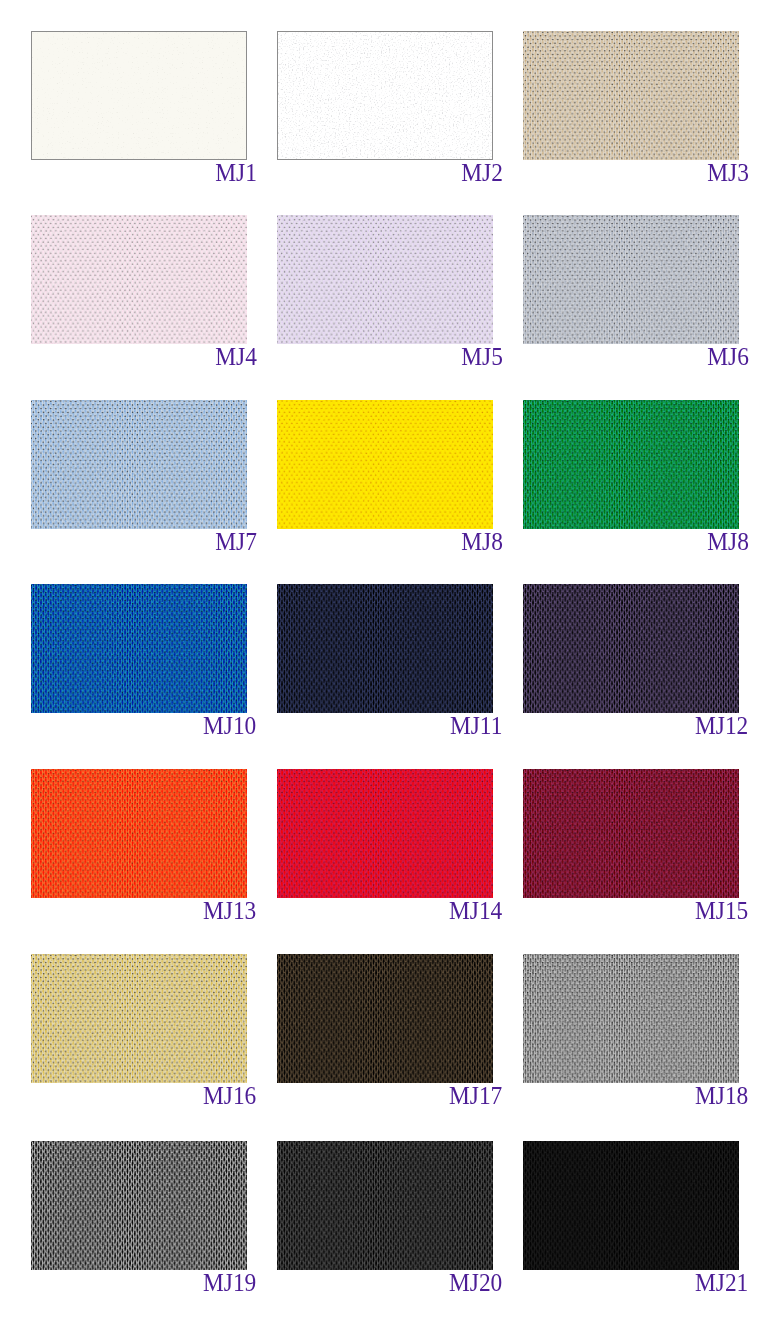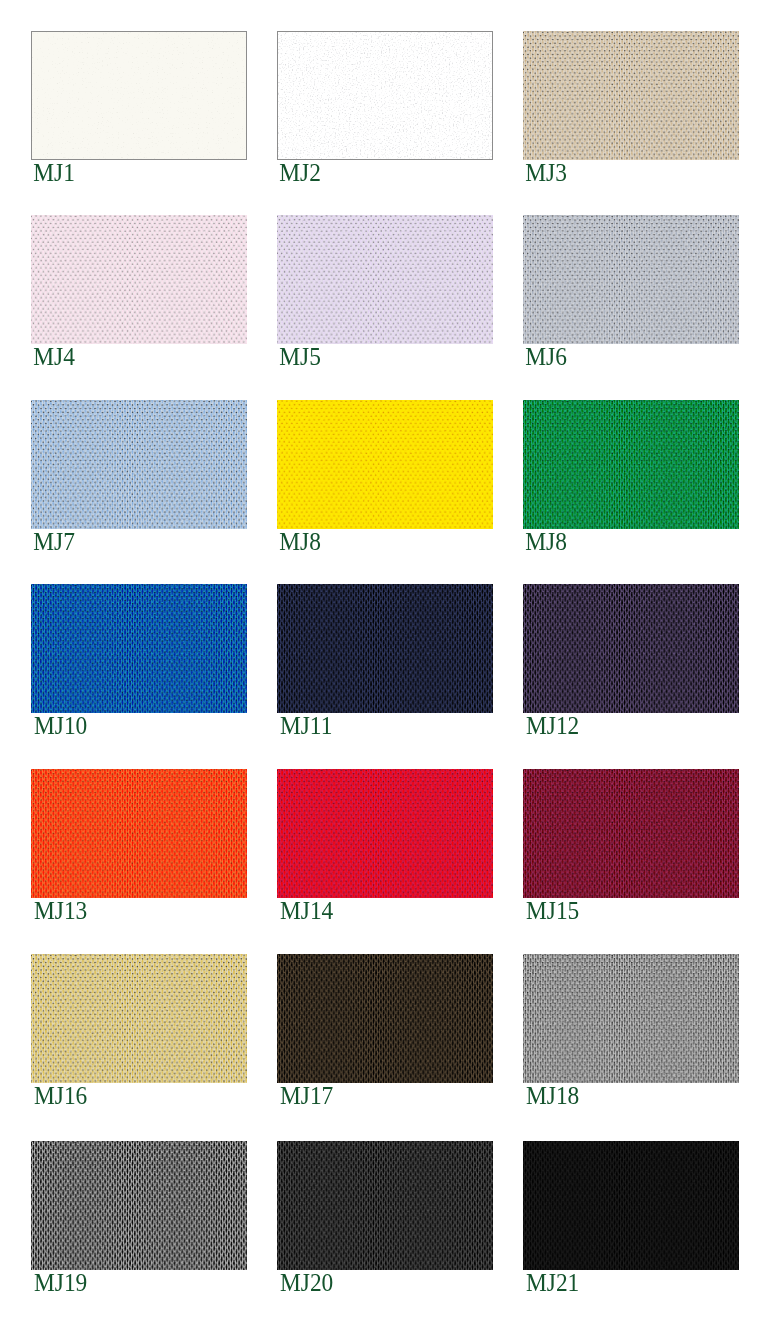--- a/index.html
+++ b/index.html
@@ -11,21 +11,21 @@
   }
   #chart{position:absolute;left:0;top:0;width:770px;height:1326px;}
   .cell{position:absolute;}
   .swatch{position:absolute;left:0;top:0;width:216px;height:129px;overflow:hidden;isolation:isolate;}
   .swatch .knit{position:absolute;left:0;top:0;width:216px;height:129px;display:block;}
   .swatch .noise{position:absolute;left:0;top:0;width:216px;height:129px;display:block;
                  mix-blend-mode:overlay;opacity:.42;}
   .swatch .speck{position:absolute;left:0;top:0;width:216px;height:129px;display:block;
                  mix-blend-mode:multiply;opacity:.85;}
   .swatch .frame{position:absolute;left:0;top:0;width:216px;height:129px;box-sizing:border-box;}
-  .label{position:absolute;left:0;width:216px;top:128px;text-align:left;color:#14532d;
+  .label{position:absolute;left:12px;width:216px;top:128px;text-align:right;color:#4c1d95;
          font-size:26px;line-height:27px;white-space:nowrap;}
   .label span{display:inline-block;transform:scaleX(0.90);transform-origin:center center;}
 </style>
 </head>
 <body>
 
 <svg width="0" height="0" style="position:absolute;left:-9999px;top:0" aria-hidden="true">
 <defs id="texture-defs">
   <g id="karc">
         <path d="M-4.12 0.76C-4.30 -1.74 -3.80 -2.94 -2.50 -3.54C-1.20 -2.94 -0.70 -1.74 -0.88 0.76M-6.56 4.70C-6.74 2.20 -6.24 1.00 -4.94 0.40C-3.64 1.00 -3.14 2.20 -3.32 4.70M-4.06 8.28C-4.24 5.78 -3.74 4.58 -2.44 3.98C-1.14 4.58 -0.64 5.78 -0.82 8.28M-6.45 12.02C-6.63 9.52 -6.13 8.32 -4.83 7.72C-3.53 8.32 -3.03 9.52 -3.21 12.02M-4.01 15.91C-4.19 13.41 -3.69 12.21 -2.39 11.61C-1.09 12.21 -0.59 13.41 -0.77 15.91M-6.56 19.25C-6.74 16.75 -6.24 15.55 -4.94 14.95C-3.64 15.55 -3.14 16.75 -3.32 19.25M-4.19 23.06C-4.37 20.56 -3.87 19.36 -2.57 18.76C-1.27 19.36 -0.77 20.56 -0.95 23.06M-6.58 26.78C-6.76 24.28 -6.26 23.08 -4.96 22.48C-3.66 23.08 -3.16 24.28 -3.34 26.78M-4.07 30.51C-4.25 28.01 -3.75 26.81 -2.45 26.21C-1.15 26.81 -0.65 28.01 -0.83 30.51M-6.61 34.34C-6.79 31.84 -6.29 30.64 -4.99 30.04C-3.69 30.64 -3.19 31.84 -3.37 34.34M-3.94 37.79C-4.12 35.29 -3.62 34.09 -2.32 33.49C-1.02 34.09 -0.52 35.29 -0.70 37.79M-3.94 45.17C-4.12 42.67 -3.62 41.47 -2.32 40.87C-1.02 41.47 -0.52 42.67 -0.70 45.17M-6.45 49.15C-6.63 46.65 -6.13 45.45 -4.83 44.85C-3.53 45.45 -3.03 46.65 -3.21 49.15M-4.12 52.56C-4.30 50.06 -3.80 48.86 -2.50 48.26C-1.20 48.86 -0.70 50.06 -0.88 52.56M-6.56 56.50C-6.74 54.00 -6.24 52.80 -4.94 52.20C-3.64 52.80 -3.14 54.00 -3.32 56.50M-4.06 60.08C-4.24 57.58 -3.74 56.38 -2.44 55.78C-1.14 56.38 -0.64 57.58 -0.82 60.08M0.65 0.85C0.47 -1.65 0.97 -2.85 2.27 -3.45C3.57 -2.85 4.07 -1.65 3.89 0.85M5.90 1.01C5.72 -1.49 6.22 -2.69 7.52 -3.29C8.82 -2.69 9.32 -1.49 9.14 1.01M10.77 0.77C10.59 -1.73 11.09 -2.93 12.39 -3.53C13.69 -2.93 14.19 -1.73 14.01 0.77M15.66 0.71C15.48 -1.79 15.98 -2.99 17.28 -3.59C18.58 -2.99 19.08 -1.79 18.90 0.71M20.57 0.87C20.39 -1.63 20.89 -2.83 22.19 -3.43C23.49 -2.83 23.99 -1.63 23.81 0.87M25.75 0.94C25.57 -1.56 26.07 -2.76 27.37 -3.36C28.67 -2.76 29.17 -1.56 28.99 0.94M30.52 0.79C30.34 -1.71 30.84 -2.91 32.14 -3.51C33.44 -2.91 33.94 -1.71 33.76 0.79M35.42 0.98C35.24 -1.52 35.74 -2.72 37.04 -3.32C38.34 -2.72 38.84 -1.52 38.66 0.98M40.43 0.76C40.25 -1.74 40.75 -2.94 42.05 -3.54C43.35 -2.94 43.85 -1.74 43.67 0.76M-1.43 4.80C-1.61 2.30 -1.11 1.10 0.19 0.50C1.49 1.10 1.99 2.30 1.81 4.80M3.50 4.42C3.32 1.92 3.82 0.72 5.12 0.12C6.42 0.72 6.92 1.92 6.74 4.42M8.32 4.57C8.14 2.07 8.64 0.87 9.94 0.27C11.24 0.87 11.74 2.07 11.56 4.57M13.24 4.44C13.06 1.94 13.56 0.74 14.86 0.14C16.16 0.74 16.66 1.94 16.48 4.44M18.04 4.58C17.86 2.08 18.36 0.88 19.66 0.28C20.96 0.88 21.46 2.08 21.28 4.58M23.01 4.58C22.83 2.08 23.33 0.88 24.63 0.28C25.93 0.88 26.43 2.08 26.25 4.58M27.87 4.42C27.69 1.92 28.19 0.72 29.49 0.12C30.79 0.72 31.29 1.92 31.11 4.42M33.12 4.57C32.94 2.07 33.44 0.87 34.74 0.27C36.04 0.87 36.54 2.07 36.36 4.57M37.99 4.70C37.81 2.20 38.31 1.00 39.61 0.40C40.91 1.00 41.41 2.20 41.23 4.70M0.79 8.11C0.61 5.61 1.11 4.41 2.41 3.81C3.71 4.41 4.21 5.61 4.03 8.11M5.93 8.34C5.75 5.84 6.25 4.64 7.55 4.04C8.85 4.64 9.35 5.84 9.17 8.34M10.82 8.35C10.64 5.85 11.14 4.65 12.44 4.05C13.74 4.65 14.24 5.85 14.06 8.35M15.91 8.24C15.73 5.74 16.23 4.54 17.53 3.94C18.83 4.54 19.33 5.74 19.15 8.24M20.77 8.24C20.59 5.74 21.09 4.54 22.39 3.94C23.69 4.54 24.19 5.74 24.01 8.24M25.64 8.37C25.46 5.87 25.96 4.67 27.26 4.07C28.56 4.67 29.06 5.87 28.88 8.37M30.47 8.12C30.29 5.62 30.79 4.42 32.09 3.82C33.39 4.42 33.89 5.62 33.71 8.12M35.49 8.40C35.31 5.90 35.81 4.70 37.11 4.10C38.41 4.70 38.91 5.90 38.73 8.40M40.49 8.28C40.31 5.78 40.81 4.58 42.11 3.98C43.41 4.58 43.91 5.78 43.73 8.28M-1.56 11.86C-1.74 9.36 -1.24 8.16 0.06 7.56C1.36 8.16 1.86 9.36 1.68 11.86M3.19 11.92C3.01 9.42 3.51 8.22 4.81 7.62C6.11 8.22 6.61 9.42 6.43 11.92M8.42 11.87C8.24 9.37 8.74 8.17 10.04 7.57C11.34 8.17 11.84 9.37 11.66 11.87M13.06 11.82C12.88 9.32 13.38 8.12 14.68 7.52C15.98 8.12 16.48 9.32 16.30 11.82M17.98 11.90C17.80 9.40 18.30 8.20 19.60 7.60C20.90 8.20 21.40 9.40 21.22 11.90M23.16 12.14C22.98 9.64 23.48 8.44 24.78 7.84C26.08 8.44 26.58 9.64 26.40 12.14M28.01 11.94C27.83 9.44 28.33 8.24 29.63 7.64C30.93 8.24 31.43 9.44 31.25 11.94M32.94 11.91C32.76 9.41 33.26 8.21 34.56 7.61C35.86 8.21 36.36 9.41 36.18 11.91M38.10 12.02C37.92 9.52 38.42 8.32 39.72 7.72C41.02 8.32 41.52 9.52 41.34 12.02M0.75 15.53C0.57 13.03 1.07 11.83 2.37 11.23C3.67 11.83 4.17 13.03 3.99 15.53M5.93 15.79C5.75 13.29 6.25 12.09 7.55 11.49C8.85 12.09 9.35 13.29 9.17 15.79M10.90 15.58C10.72 13.08 11.22 11.88 12.52 11.28C13.82 11.88 14.32 13.08 14.14 15.58M15.73 15.88C15.55 13.38 16.05 12.18 17.35 11.58C18.65 12.18 19.15 13.38 18.97 15.88M20.70 15.90C20.52 13.40 21.02 12.20 22.32 11.60C23.62 12.20 24.12 13.40 23.94 15.90M25.46 15.91C25.28 13.41 25.78 12.21 27.08 11.61C28.38 12.21 28.88 13.41 28.70 15.91M30.36 15.66C30.18 13.16 30.68 11.96 31.98 11.36C33.28 11.96 33.78 13.16 33.60 15.66M35.30 15.84C35.12 13.34 35.62 12.14 36.92 11.54C38.22 12.14 38.72 13.34 38.54 15.84M40.54 15.91C40.36 13.41 40.86 12.21 42.16 11.61C43.46 12.21 43.96 13.41 43.78 15.91M-1.49 19.60C-1.67 17.10 -1.17 15.90 0.13 15.30C1.43 15.90 1.93 17.10 1.75 19.60M3.35 19.61C3.17 17.11 3.67 15.91 4.97 15.31C6.27 15.91 6.77 17.11 6.59 19.61M8.39 19.33C8.21 16.83 8.71 15.63 10.01 15.03C11.31 15.63 11.81 16.83 11.63 19.33M13.44 19.35C13.26 16.85 13.76 15.65 15.06 15.05C16.36 15.65 16.86 16.85 16.68 19.35M18.05 19.21C17.87 16.71 18.37 15.51 19.67 14.91C20.97 15.51 21.47 16.71 21.29 19.21M23.12 19.27C22.94 16.77 23.44 15.57 24.74 14.97C26.04 15.57 26.54 16.77 26.36 19.27M28.27 19.60C28.09 17.10 28.59 15.90 29.89 15.30C31.19 15.90 31.69 17.10 31.51 19.60M32.91 19.23C32.73 16.73 33.23 15.53 34.53 14.93C35.83 15.53 36.33 16.73 36.15 19.23M37.99 19.25C37.81 16.75 38.31 15.55 39.61 14.95C40.91 15.55 41.41 16.75 41.23 19.25M0.87 23.24C0.69 20.74 1.19 19.54 2.49 18.94C3.79 19.54 4.29 20.74 4.11 23.24M5.70 23.07C5.52 20.57 6.02 19.37 7.32 18.77C8.62 19.37 9.12 20.57 8.94 23.07M10.93 23.08C10.75 20.58 11.25 19.38 12.55 18.78C13.85 19.38 14.35 20.58 14.17 23.08M15.64 23.27C15.46 20.77 15.96 19.57 17.26 18.97C18.56 19.57 19.06 20.77 18.88 23.27M20.79 23.27C20.61 20.77 21.11 19.57 22.41 18.97C23.71 19.57 24.21 20.77 24.03 23.27M25.69 23.06C25.51 20.56 26.01 19.36 27.31 18.76C28.61 19.36 29.11 20.56 28.93 23.06M30.64 23.25C30.46 20.75 30.96 19.55 32.26 18.95C33.56 19.55 34.06 20.75 33.88 23.25M35.57 22.98C35.39 20.48 35.89 19.28 37.19 18.68C38.49 19.28 38.99 20.48 38.81 22.98M40.36 23.06C40.18 20.56 40.68 19.36 41.98 18.76C43.28 19.36 43.78 20.56 43.60 23.06M-1.50 26.83C-1.68 24.33 -1.18 23.13 0.12 22.53C1.42 23.13 1.92 24.33 1.74 26.83M3.35 26.94C3.17 24.44 3.67 23.24 4.97 22.64C6.27 23.24 6.77 24.44 6.59 26.94M8.11 26.86C7.93 24.36 8.43 23.16 9.73 22.56C11.03 23.16 11.53 24.36 11.35 26.86M13.16 26.83C12.98 24.33 13.48 23.13 14.78 22.53C16.08 23.13 16.58 24.33 16.40 26.83M18.33 26.69C18.15 24.19 18.65 22.99 19.95 22.39C21.25 22.99 21.75 24.19 21.57 26.69M23.33 26.61C23.15 24.11 23.65 22.91 24.95 22.31C26.25 22.91 26.75 24.11 26.57 26.61M28.11 26.82C27.93 24.32 28.43 23.12 29.73 22.52C31.03 23.12 31.53 24.32 31.35 26.82M32.91 26.83C32.73 24.33 33.23 23.13 34.53 22.53C35.83 23.13 36.33 24.33 36.15 26.83M37.97 26.78C37.79 24.28 38.29 23.08 39.59 22.48C40.89 23.08 41.39 24.28 41.21 26.78M0.95 30.28C0.77 27.78 1.27 26.58 2.57 25.98C3.87 26.58 4.37 27.78 4.19 30.28M5.75 30.63C5.57 28.13 6.07 26.93 7.37 26.33C8.67 26.93 9.17 28.13 8.99 30.63M10.60 30.66C10.42 28.16 10.92 26.96 12.22 26.36C13.52 26.96 14.02 28.16 13.84 30.66M15.57 30.58C15.39 28.08 15.89 26.88 17.19 26.28C18.49 26.88 18.99 28.08 18.81 30.58M20.51 30.48C20.33 27.98 20.83 26.78 22.13 26.18C23.43 26.78 23.93 27.98 23.75 30.48M25.57 30.32C25.39 27.82 25.89 26.62 27.19 26.02C28.49 26.62 28.99 27.82 28.81 30.32M30.64 30.49C30.46 27.99 30.96 26.79 32.26 26.19C33.56 26.79 34.06 27.99 33.88 30.49M35.59 30.52C35.41 28.02 35.91 26.82 37.21 26.22C38.51 26.82 39.01 28.02 38.83 30.52M40.48 30.51C40.30 28.01 40.80 26.81 42.10 26.21C43.40 26.81 43.90 28.01 43.72 30.51M-1.71 34.38C-1.89 31.88 -1.39 30.68 -0.09 30.08C1.21 30.68 1.71 31.88 1.53 34.38M3.15 34.37C2.97 31.87 3.47 30.67 4.77 30.07C6.07 30.67 6.57 31.87 6.39 34.37M8.44 34.20C8.26 31.70 8.76 30.50 10.06 29.90C11.36 30.50 11.86 31.70 11.68 34.20M13.35 34.28C13.17 31.78 13.67 30.58 14.97 29.98C16.27 30.58 16.77 31.78 16.59 34.28M18.23 34.11C18.05 31.61 18.55 30.41 19.85 29.81C21.15 30.41 21.65 31.61 21.47 34.11M23.05 34.13C22.87 31.63 23.37 30.43 24.67 29.83C25.97 30.43 26.47 31.63 26.29 34.13M27.99 34.40C27.81 31.90 28.31 30.70 29.61 30.10C30.91 30.70 31.41 31.90 31.23 34.40M32.96 34.15C32.78 31.65 33.28 30.45 34.58 29.85C35.88 30.45 36.38 31.65 36.20 34.15M37.94 34.34C37.76 31.84 38.26 30.64 39.56 30.04C40.86 30.64 41.36 31.84 41.18 34.34M0.85 37.92C0.67 35.42 1.17 34.22 2.47 33.62C3.77 34.22 4.27 35.42 4.09 37.92M5.70 37.80C5.52 35.30 6.02 34.10 7.32 33.50C8.62 34.10 9.12 35.30 8.94 37.80M10.57 37.78C10.39 35.28 10.89 34.08 12.19 33.48C13.49 34.08 13.99 35.28 13.81 37.78M15.60 38.05C15.42 35.55 15.92 34.35 17.22 33.75C18.52 34.35 19.02 35.55 18.84 38.05M20.66 37.73C20.48 35.23 20.98 34.03 22.28 33.43C23.58 34.03 24.08 35.23 23.90 37.73M25.59 37.73C25.41 35.23 25.91 34.03 27.21 33.43C28.51 34.03 29.01 35.23 28.83 37.73M30.58 37.87C30.40 35.37 30.90 34.17 32.20 33.57C33.50 34.17 34.00 35.37 33.82 37.87M35.66 37.79C35.48 35.29 35.98 34.09 37.28 33.49C38.58 34.09 39.08 35.29 38.90 37.79M40.61 37.79C40.43 35.29 40.93 34.09 42.23 33.49C43.53 34.09 44.03 35.29 43.85 37.79M-1.41 41.66C-1.59 39.16 -1.09 37.96 0.21 37.36C1.51 37.96 2.01 39.16 1.83 41.66M3.13 41.74C2.95 39.24 3.45 38.04 4.75 37.44C6.05 38.04 6.55 39.24 6.37 41.74M8.18 41.54C8.00 39.04 8.50 37.84 9.80 37.24C11.10 37.84 11.60 39.04 11.42 41.54M13.07 41.75C12.89 39.25 13.39 38.05 14.69 37.45C15.99 38.05 16.49 39.25 16.31 41.75M18.00 41.70C17.82 39.20 18.32 38.00 19.62 37.40C20.92 38.00 21.42 39.20 21.24 41.70M23.08 41.68C22.90 39.18 23.40 37.98 24.70 37.38C26.00 37.98 26.50 39.18 26.32 41.68M27.99 41.41C27.81 38.91 28.31 37.71 29.61 37.11C30.91 37.71 31.41 38.91 31.23 41.41M33.21 41.67C33.03 39.17 33.53 37.97 34.83 37.37C36.13 37.97 36.63 39.17 36.45 41.67M37.83 41.81C37.65 39.31 38.15 38.11 39.45 37.51C40.75 38.11 41.25 39.31 41.07 41.81M1.04 45.16C0.86 42.66 1.36 41.46 2.66 40.86C3.96 41.46 4.46 42.66 4.28 45.16M5.59 45.35C5.41 42.85 5.91 41.65 7.21 41.05C8.51 41.65 9.01 42.85 8.83 45.35M10.60 45.40C10.42 42.90 10.92 41.70 12.22 41.10C13.52 41.70 14.02 42.90 13.84 45.40M15.69 45.39C15.51 42.89 16.01 41.69 17.31 41.09C18.61 41.69 19.11 42.89 18.93 45.39M20.69 45.42C20.51 42.92 21.01 41.72 22.31 41.12C23.61 41.72 24.11 42.92 23.93 45.42M25.75 45.35C25.57 42.85 26.07 41.65 27.37 41.05C28.67 41.65 29.17 42.85 28.99 45.35M30.60 45.22C30.42 42.72 30.92 41.52 32.22 40.92C33.52 41.52 34.02 42.72 33.84 45.22M35.34 45.12C35.16 42.62 35.66 41.42 36.96 40.82C38.26 41.42 38.76 42.62 38.58 45.12M40.61 45.17C40.43 42.67 40.93 41.47 42.23 40.87C43.53 41.47 44.03 42.67 43.85 45.17M-1.65 48.92C-1.83 46.42 -1.33 45.22 -0.03 44.62C1.27 45.22 1.77 46.42 1.59 48.92M3.38 49.01C3.20 46.51 3.70 45.31 5.00 44.71C6.30 45.31 6.80 46.51 6.62 49.01M8.44 48.97C8.26 46.47 8.76 45.27 10.06 44.67C11.36 45.27 11.86 46.47 11.68 48.97M13.17 49.07C12.99 46.57 13.49 45.37 14.79 44.77C16.09 45.37 16.59 46.57 16.41 49.07M18.29 49.19C18.11 46.69 18.61 45.49 19.91 44.89C21.21 45.49 21.71 46.69 21.53 49.19M23.05 49.17C22.87 46.67 23.37 45.47 24.67 44.87C25.97 45.47 26.47 46.67 26.29 49.17M28.29 49.21C28.11 46.71 28.61 45.51 29.91 44.91C31.21 45.51 31.71 46.71 31.53 49.21M32.87 48.95C32.69 46.45 33.19 45.25 34.49 44.65C35.79 45.25 36.29 46.45 36.11 48.95M38.10 49.15C37.92 46.65 38.42 45.45 39.72 44.85C41.02 45.45 41.52 46.65 41.34 49.15M0.65 52.65C0.47 50.15 0.97 48.95 2.27 48.35C3.57 48.95 4.07 50.15 3.89 52.65M5.90 52.81C5.72 50.31 6.22 49.11 7.52 48.51C8.82 49.11 9.32 50.31 9.14 52.81M10.77 52.57C10.59 50.07 11.09 48.87 12.39 48.27C13.69 48.87 14.19 50.07 14.01 52.57M15.66 52.51C15.48 50.01 15.98 48.81 17.28 48.21C18.58 48.81 19.08 50.01 18.90 52.51M20.57 52.67C20.39 50.17 20.89 48.97 22.19 48.37C23.49 48.97 23.99 50.17 23.81 52.67M25.75 52.74C25.57 50.24 26.07 49.04 27.37 48.44C28.67 49.04 29.17 50.24 28.99 52.74M30.52 52.59C30.34 50.09 30.84 48.89 32.14 48.29C33.44 48.89 33.94 50.09 33.76 52.59M35.42 52.78C35.24 50.28 35.74 49.08 37.04 48.48C38.34 49.08 38.84 50.28 38.66 52.78M40.43 52.56C40.25 50.06 40.75 48.86 42.05 48.26C43.35 48.86 43.85 50.06 43.67 52.56M-1.43 56.60C-1.61 54.10 -1.11 52.90 0.19 52.30C1.49 52.90 1.99 54.10 1.81 56.60M3.50 56.22C3.32 53.72 3.82 52.52 5.12 51.92C6.42 52.52 6.92 53.72 6.74 56.22M8.32 56.37C8.14 53.87 8.64 52.67 9.94 52.07C11.24 52.67 11.74 53.87 11.56 56.37M13.24 56.24C13.06 53.74 13.56 52.54 14.86 51.94C16.16 52.54 16.66 53.74 16.48 56.24M18.04 56.38C17.86 53.88 18.36 52.68 19.66 52.08C20.96 52.68 21.46 53.88 21.28 56.38M23.01 56.38C22.83 53.88 23.33 52.68 24.63 52.08C25.93 52.68 26.43 53.88 26.25 56.38M27.87 56.22C27.69 53.72 28.19 52.52 29.49 51.92C30.79 52.52 31.29 53.72 31.11 56.22M33.12 56.37C32.94 53.87 33.44 52.67 34.74 52.07C36.04 52.67 36.54 53.87 36.36 56.37M37.99 56.50C37.81 54.00 38.31 52.80 39.61 52.20C40.91 52.80 41.41 54.00 41.23 56.50M0.79 59.91C0.61 57.41 1.11 56.21 2.41 55.61C3.71 56.21 4.21 57.41 4.03 59.91M5.93 60.14C5.75 57.64 6.25 56.44 7.55 55.84C8.85 56.44 9.35 57.64 9.17 60.14M10.82 60.15C10.64 57.65 11.14 56.45 12.44 55.85C13.74 56.45 14.24 57.65 14.06 60.15M15.91 60.04C15.73 57.54 16.23 56.34 17.53 55.74C18.83 56.34 19.33 57.54 19.15 60.04M20.77 60.04C20.59 57.54 21.09 56.34 22.39 55.74C23.69 56.34 24.19 57.54 24.01 60.04M25.64 60.17C25.46 57.67 25.96 56.47 27.26 55.87C28.56 56.47 29.06 57.67 28.88 60.17M30.47 59.92C30.29 57.42 30.79 56.22 32.09 55.62C33.39 56.22 33.89 57.42 33.71 59.92M35.49 60.20C35.31 57.70 35.81 56.50 37.11 55.90C38.41 56.50 38.91 57.70 38.73 60.20M40.49 60.08C40.31 57.58 40.81 56.38 42.11 55.78C43.41 56.38 43.91 57.58 43.73 60.08M45.20 0.85C45.02 -1.65 45.52 -2.85 46.82 -3.45C48.12 -2.85 48.62 -1.65 48.44 0.85M43.12 4.80C42.94 2.30 43.44 1.10 44.74 0.50C46.04 1.10 46.54 2.30 46.36 4.80M45.34 8.11C45.16 5.61 45.66 4.41 46.96 3.81C48.26 4.41 48.76 5.61 48.58 8.11M42.99 11.86C42.81 9.36 43.31 8.16 44.61 7.56C45.91 8.16 46.41 9.36 46.23 11.86M47.74 11.92C47.56 9.42 48.06 8.22 49.36 7.62C50.66 8.22 51.16 9.42 50.98 11.92M45.30 15.53C45.12 13.03 45.62 11.83 46.92 11.23C48.22 11.83 48.72 13.03 48.54 15.53M43.06 19.60C42.88 17.10 43.38 15.90 44.68 15.30C45.98 15.90 46.48 17.10 46.30 19.60M47.90 19.61C47.72 17.11 48.22 15.91 49.52 15.31C50.82 15.91 51.32 17.11 51.14 19.61M45.42 23.24C45.24 20.74 45.74 19.54 47.04 18.94C48.34 19.54 48.84 20.74 48.66 23.24M43.05 26.83C42.87 24.33 43.37 23.13 44.67 22.53C45.97 23.13 46.47 24.33 46.29 26.83M47.90 26.94C47.72 24.44 48.22 23.24 49.52 22.64C50.82 23.24 51.32 24.44 51.14 26.94M45.50 30.28C45.32 27.78 45.82 26.58 47.12 25.98C48.42 26.58 48.92 27.78 48.74 30.28M42.84 34.38C42.66 31.88 43.16 30.68 44.46 30.08C45.76 30.68 46.26 31.88 46.08 34.38M47.70 34.37C47.52 31.87 48.02 30.67 49.32 30.07C50.62 30.67 51.12 31.87 50.94 34.37M45.40 37.92C45.22 35.42 45.72 34.22 47.02 33.62C48.32 34.22 48.82 35.42 48.64 37.92M43.14 41.66C42.96 39.16 43.46 37.96 44.76 37.36C46.06 37.96 46.56 39.16 46.38 41.66M47.68 41.74C47.50 39.24 48.00 38.04 49.30 37.44C50.60 38.04 51.10 39.24 50.92 41.74M45.59 45.16C45.41 42.66 45.91 41.46 47.21 40.86C48.51 41.46 49.01 42.66 48.83 45.16M42.90 48.92C42.72 46.42 43.22 45.22 44.52 44.62C45.82 45.22 46.32 46.42 46.14 48.92M45.20 52.65C45.02 50.15 45.52 48.95 46.82 48.35C48.12 48.95 48.62 50.15 48.44 52.65M43.12 56.60C42.94 54.10 43.44 52.90 44.74 52.30C46.04 52.90 46.54 54.10 46.36 56.60M45.34 59.91C45.16 57.41 45.66 56.21 46.96 55.61C48.26 56.21 48.76 57.41 48.58 59.91"></path>

